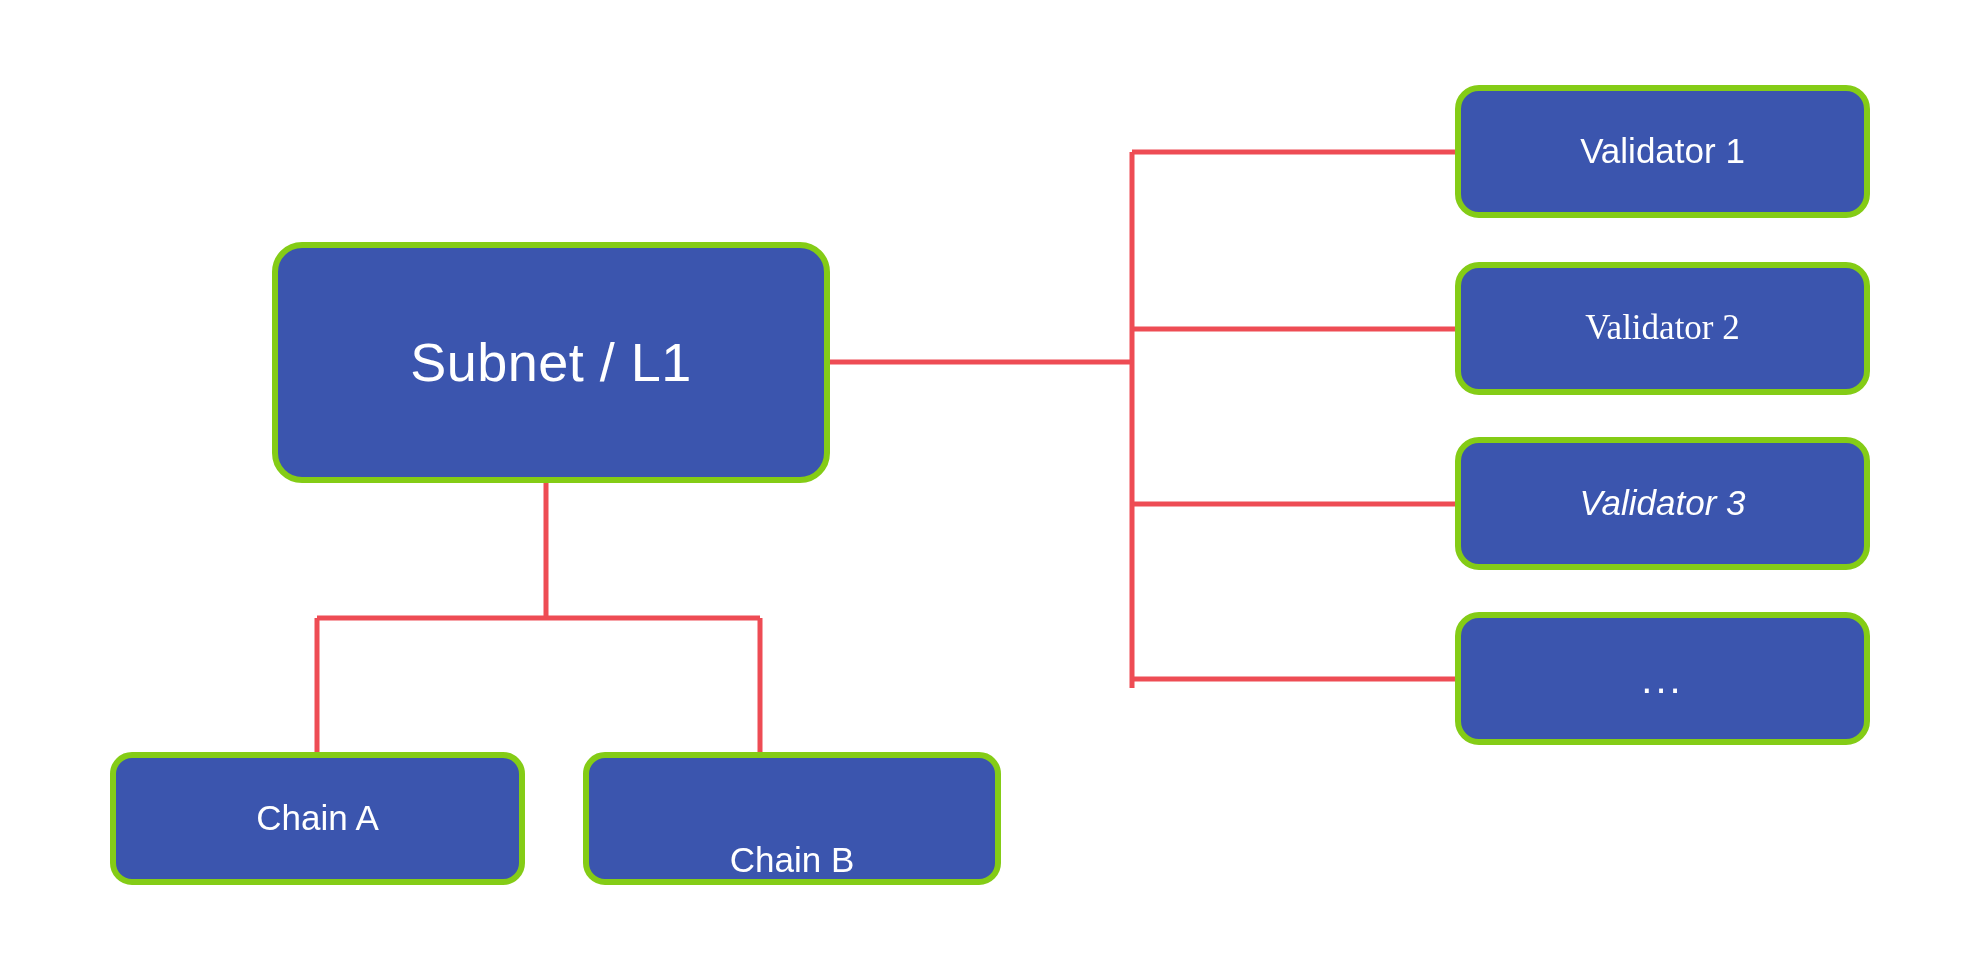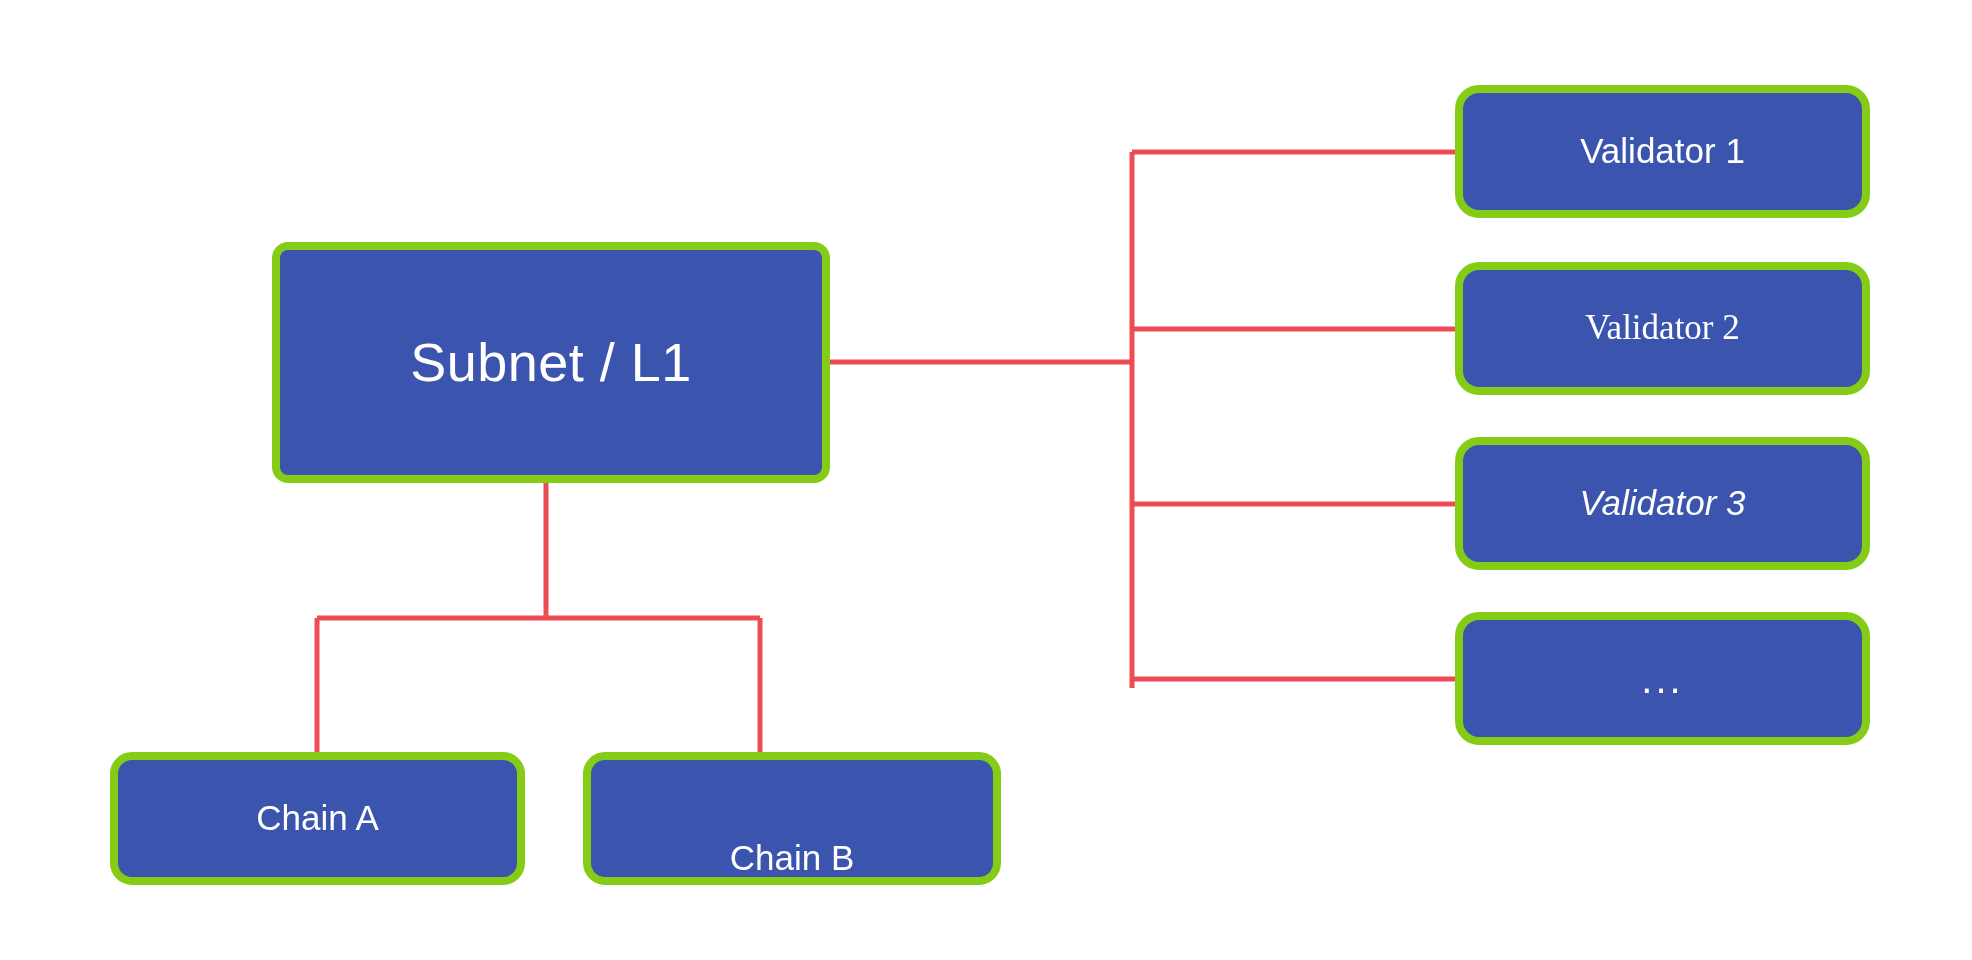--- a/index.html
+++ b/index.html
@@ -27,40 +27,40 @@
     left: 0;
     top: 0;
     width: 1972px;
     height: 960px;
     pointer-events: none;
   }
   .node {
     position: absolute;
     box-sizing: border-box;
     background: #3B55AE;
-    border: 8px solid #84cc16;
+    border: 6px solid #84cc16;
     border-radius: 22px;
     display: flex;
     align-items: center;
     justify-content: center;
     color: #ffffff;
     text-align: center;
     line-height: 1.1;
     user-select: none;
   }
   .node-label {
     display: block;
     white-space: nowrap;
   }
   .node-root {
     left: 272px;
     top: 242px;
     width: 558px;
     height: 241px;
-    border-radius: 16px;
+    border-radius: 30px;
     font-size: 54px;
     letter-spacing: 0.5px;
   }
   .node-chain {
     width: 415px;
     height: 133px;
     font-size: 35px;
     border-radius: 22px;
   }
   .node-chain-a { left: 110px;  top: 752px; }

